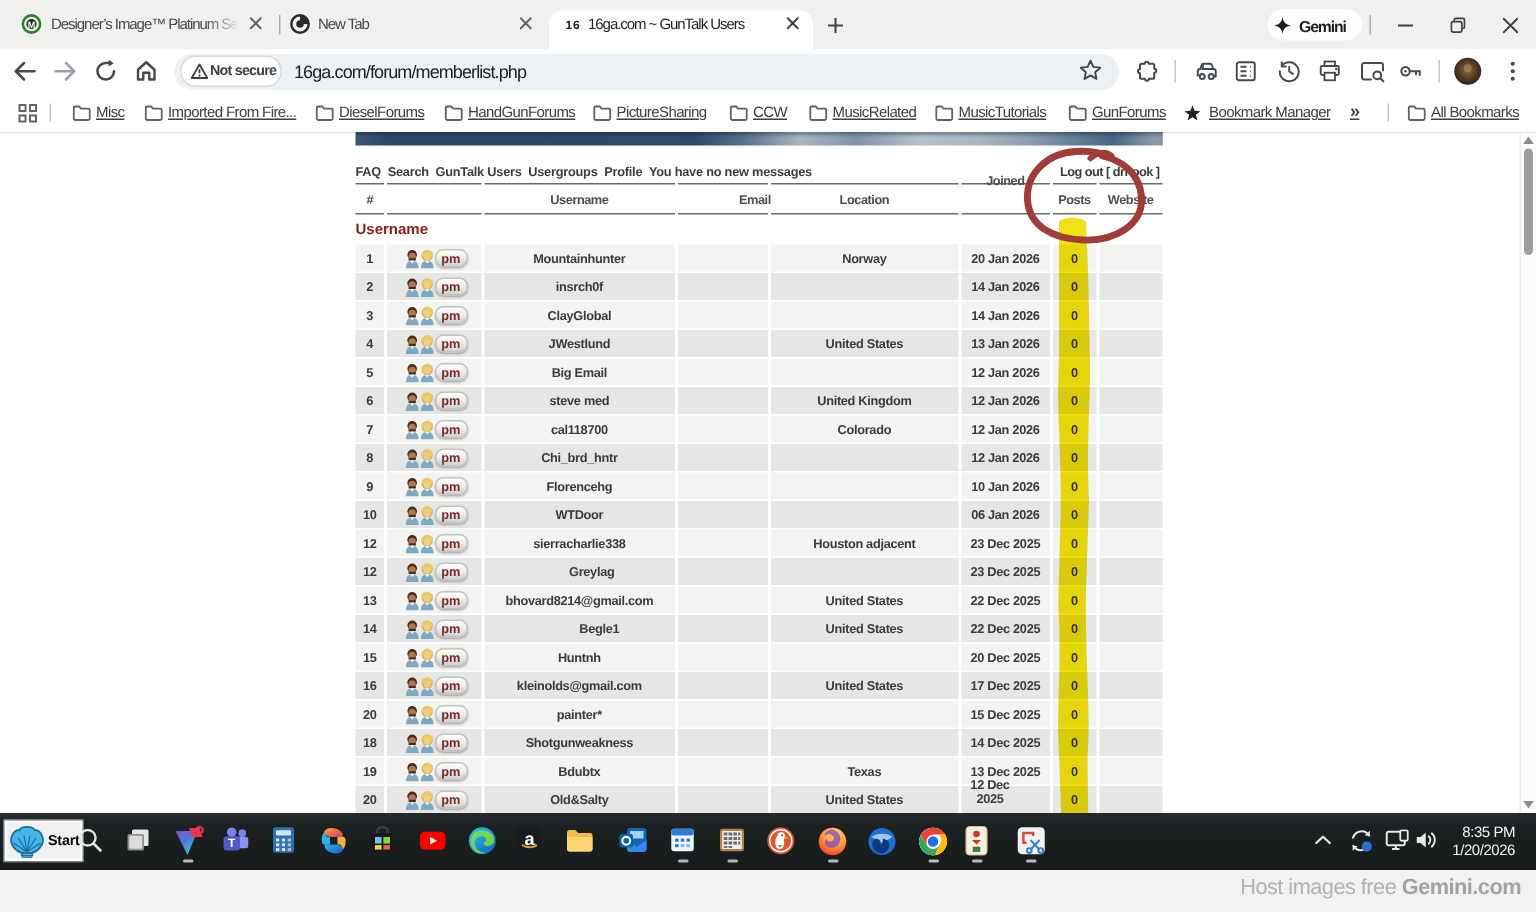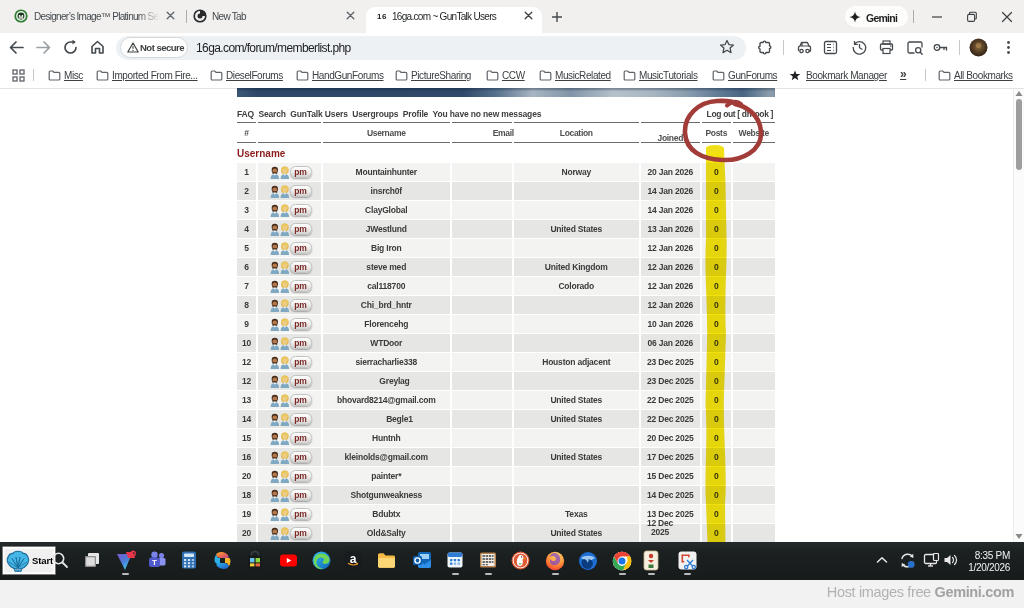--- a/index.html
+++ b/index.html
@@ -215,21 +215,21 @@
 <div style="position:absolute;left:640.5px;top:122px;width:59.5px;height:1px;background:#6b6b6b"></div>
 <div style="position:absolute;left:640.5px;top:142px;width:59.5px;height:1px;background:#6b6b6b"></div>
 <div style="position:absolute;left:701.5px;top:122px;width:29.5px;height:1px;background:#6b6b6b"></div>
 <div style="position:absolute;left:701.5px;top:142px;width:29.5px;height:1px;background:#6b6b6b"></div>
 <div style="position:absolute;left:732.5px;top:122px;width:42.5px;height:1px;background:#6b6b6b"></div>
 <div style="position:absolute;left:732.5px;top:142px;width:42.5px;height:1px;background:#6b6b6b"></div>
 <div class="hd" style="left:237px;top:128.5px;width:19px">#</div>
 <div class="hd" style="left:322.5px;top:128.5px;width:127.5px">Username</div>
 <div class="hd" style="left:473px;top:128.5px;width:60.5px">Email</div>
 <div class="hd" style="left:513.5px;top:128.5px;width:125.5px">Location</div>
-<div class="hd" style="left:640.5px;top:134px;width:59.5px">Joined</div>
+<div class="hd" style="left:640.5px;top:116px;width:59.5px">Joined</div>
 <div class="hd" style="left:701.5px;top:128.5px;width:29.5px">Posts</div>
 <div class="hd" style="left:732.5px;top:128.5px;width:42.5px">Website</div>
 <div class="abs" style="left:237px;top:149px;font:bold 10px/10px 'Liberation Sans',sans-serif;color:#8c1c1c">Username</div>
 <div style="position:absolute;left:237px;top:163.0px;width:19px;height:18.0px;background:#f3f3f2"></div>
 <div style="position:absolute;left:257.5px;top:163.0px;width:63.5px;height:18.0px;background:#f3f3f2"></div>
 <div style="position:absolute;left:322.5px;top:163.0px;width:127.5px;height:18.0px;background:#f3f3f2"></div>
 <div style="position:absolute;left:451.5px;top:163.0px;width:60.5px;height:18.0px;background:#f3f3f2"></div>
 <div style="position:absolute;left:513.5px;top:163.0px;width:125.5px;height:18.0px;background:#f3f3f2"></div>
 <div style="position:absolute;left:640.5px;top:163.0px;width:59.5px;height:18.0px;background:#f3f3f2"></div>
 <div style="position:absolute;left:701.5px;top:163.0px;width:29.5px;height:18.0px;background:#f3f3f2"></div>
@@ -363,21 +363,21 @@
 <svg style="position:absolute;left:279.5px;top:241.5px" width="10" height="13" viewBox="0 0 10 13">
     <circle cx="4.8" cy="4.4" r="3.8" fill="#e0b54e"></circle>
     <circle cx="2.6" cy="3.4" r="1.6" fill="#eac964"></circle>
     <circle cx="6.9" cy="3.2" r="1.7" fill="#eac964"></circle>
     <circle cx="4.8" cy="1.9" r="1.6" fill="#eac964"></circle>
     <circle cx="4.8" cy="5.2" r="2.3" fill="#edcd85"></circle>
     <path d="M0.6 13 C0.6 9.3 2.4 7.9 4.8 7.9 C7.2 7.9 9.1 9.3 9.1 13 Z" fill="#7fa9c2"></path>
     <path d="M3.2 8.1 L4.8 9.7 L6.4 8.1 L4.8 7.6 Z" fill="#e9eff3"></path>
   </svg>
 <div style="position:absolute;left:289.5px;top:242.0px;width:22px;height:12px;border-radius:5.5px;background:linear-gradient(#ffffff,#e9e9e7 55%,#d2d2d0);border:1px solid #c2c2c0;box-shadow:0 1px 1.5px rgba(0,0,0,.3);font:bold 8.5px/11px &quot;Liberation Sans&quot;,sans-serif;color:#7c2a28;text-align:center;letter-spacing:0">pm</div>
-<div class="ct" style="left:322.5px;top:244.0px;width:127.5px">Big Iron</div>
+<div class="ct" style="left:322.5px;top:244.0px;width:127.5px">Big Email</div>
 <div class="ct" style="left:640.5px;top:244.0px;width:59.5px">12 Jan 2026</div>
 <div class="ct" style="left:701.5px;top:244.0px;width:29.5px">0</div>
 <div style="position:absolute;left:237px;top:258.0px;width:19px;height:18.0px;background:#e6e6e5"></div>
 <div style="position:absolute;left:257.5px;top:258.0px;width:63.5px;height:18.0px;background:#e6e6e5"></div>
 <div style="position:absolute;left:322.5px;top:258.0px;width:127.5px;height:18.0px;background:#e6e6e5"></div>
 <div style="position:absolute;left:451.5px;top:258.0px;width:60.5px;height:18.0px;background:#e6e6e5"></div>
 <div style="position:absolute;left:513.5px;top:258.0px;width:125.5px;height:18.0px;background:#e6e6e5"></div>
 <div style="position:absolute;left:640.5px;top:258.0px;width:59.5px;height:18.0px;background:#e6e6e5"></div>
 <div style="position:absolute;left:701.5px;top:258.0px;width:29.5px;height:18.0px;background:#e6e6e5"></div>
 <div style="position:absolute;left:732.5px;top:258.0px;width:42.5px;height:18.0px;background:#e6e6e5"></div>

